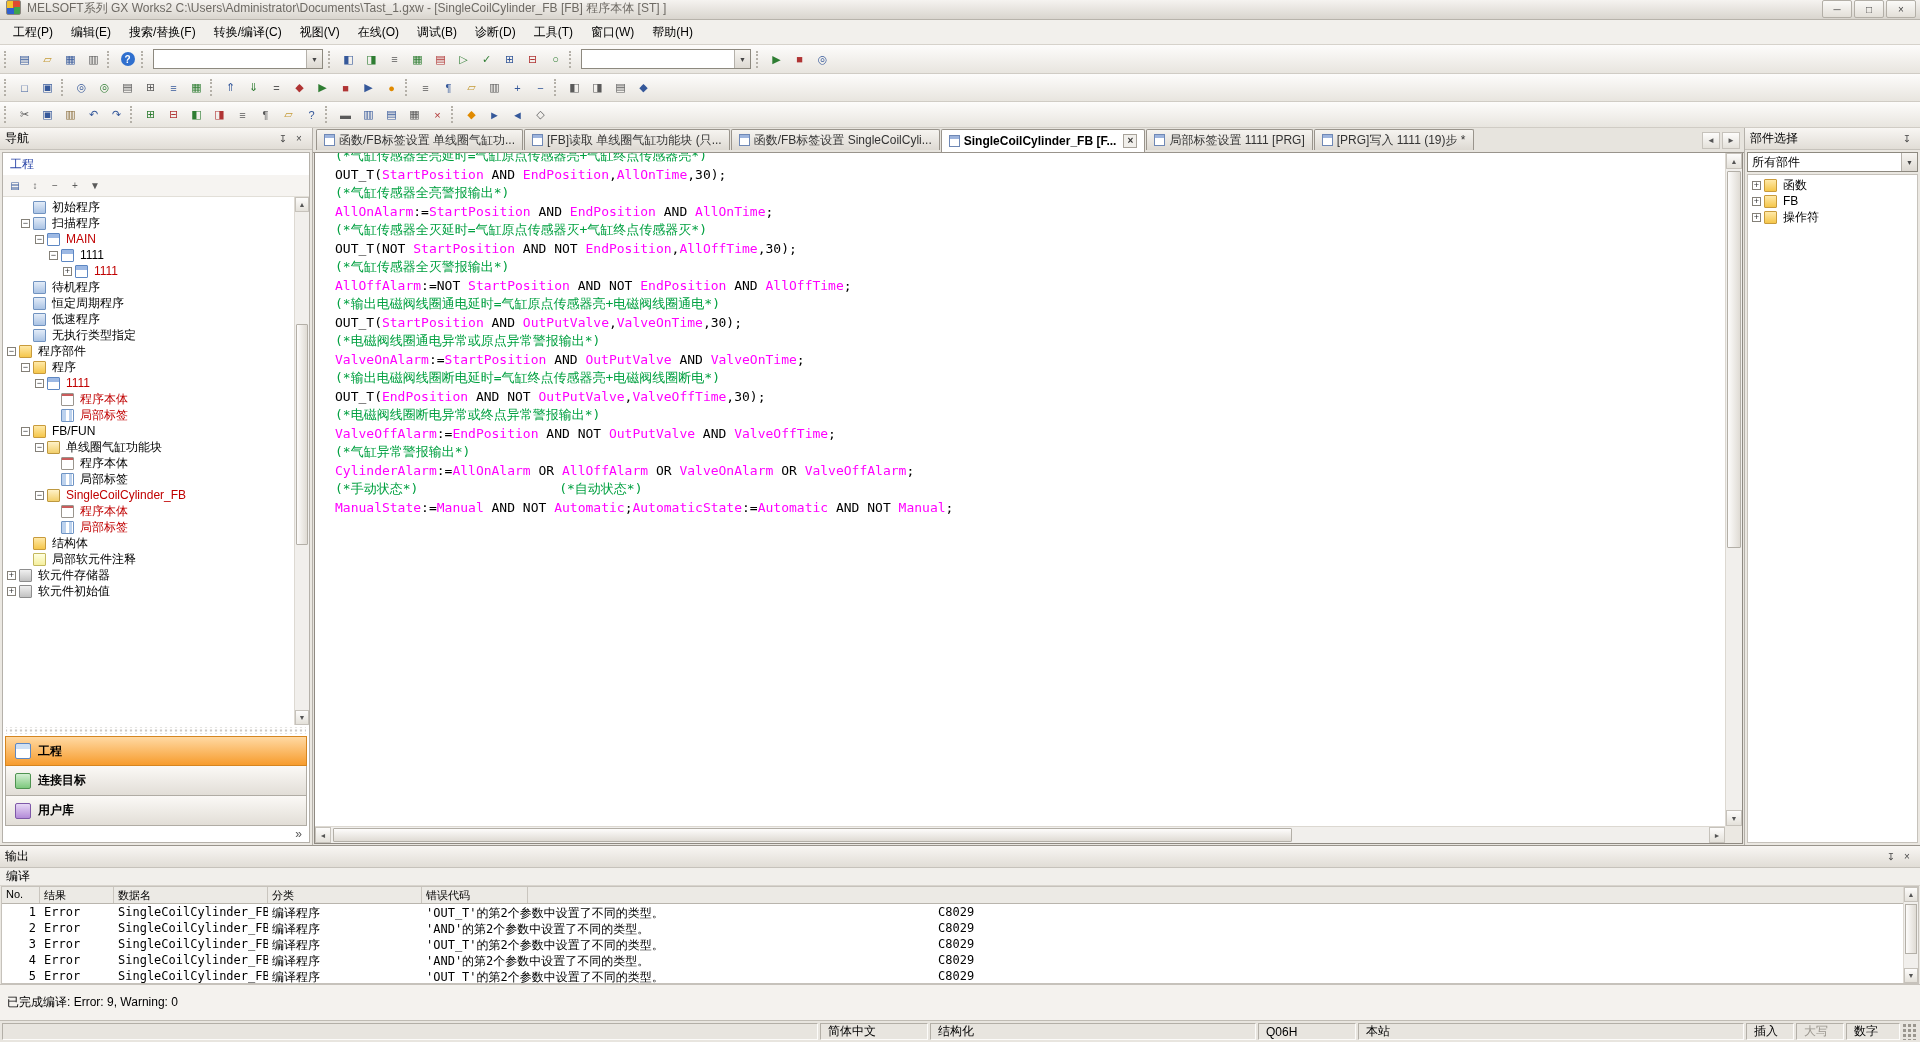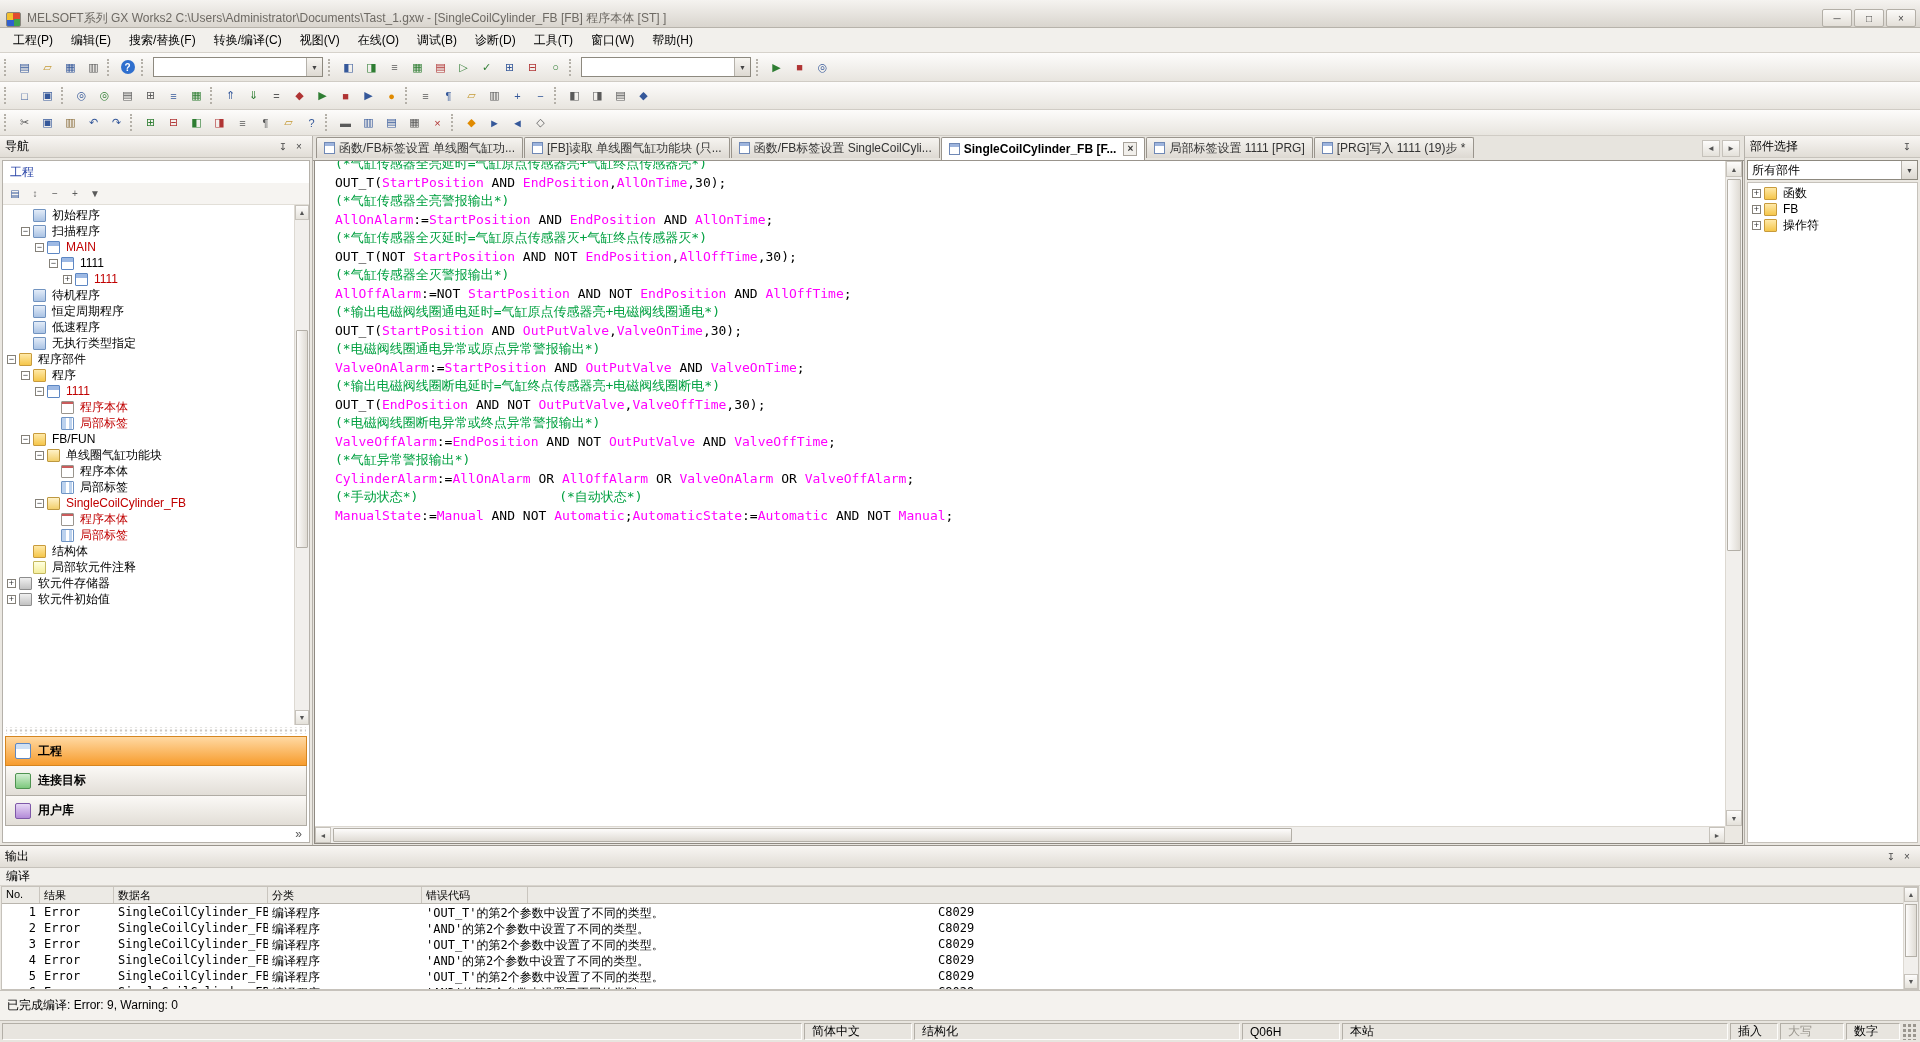--- a/index.html
+++ b/index.html
@@ -1,21 +1,21 @@
 <!DOCTYPE html>
 <html><head>
 <meta charset="utf-8">
 <style>
   *{margin:0;padding:0;box-sizing:border-box;}
   html,body{width:1920px;height:1042px;overflow:hidden;}
   body{font-family:"Liberation Sans","DejaVu Sans",sans-serif;font-size:12px;color:#000;background:#c6c2bb;}
   .window{width:1920px;height:1042px;display:flex;flex-direction:column;background:#ebe8e2;}
 
   
-  .titlebar{height:28px;background:linear-gradient(#f5f3f0,#d9d5ce);border-bottom:1px solid #b7b3ab;display:flex;align-items:flex-end;padding:0 4px;flex:none;}
+  .titlebar{height:20px;background:linear-gradient(#f5f3f0,#d9d5ce);border-bottom:1px solid #b7b3ab;display:flex;align-items:flex-start;padding:0 4px;flex:none;}
   .app-icon{width:15px;height:15px;margin:0 6px 0 2px;border-radius:2px;background:conic-gradient(#e04a2f 0 25%,#3fa34d 25% 50%,#2f5fce 50% 75%,#f4c12f 75%);border:1px solid #8a867e;}
   .title-text{color:#6e6a64;white-space:nowrap;overflow:hidden;flex:1;}
   .win-ctrls{display:flex;gap:2px;}
   .win-btn{width:30px;height:18px;display:flex;align-items:center;justify-content:center;font-size:10px;color:#444;background:linear-gradient(#fbfaf8,#e3dfd8);border:1px solid #b3afa7;border-radius:2px;}
 
   
   .menubar{height:25px;background:#f2f0ec;border-bottom:1px solid #d6d2cb;display:flex;align-items:center;padding-left:4px;flex:none;}
   .menu-item{padding:4px 9px;white-space:nowrap;}
 
   
@@ -103,21 +103,21 @@
   .output-table{flex:1;position:relative;margin:0 1px;background:#fff;border:1px solid #c6c2bb;overflow:hidden;min-height:0;}
   .ot-scrollpad{position:absolute;top:0;left:0;right:15px;bottom:0;overflow:hidden;}
   .ot-head{display:flex;height:17px;background:#eceae5;border-bottom:1px solid #b9b5ad;font-size:11px;}
   .ot-hcell{flex:none;padding:1px 4px;border-right:1px solid #c9c5be;white-space:nowrap;overflow:hidden;}
   .ot-hcell.fill{flex:1;border-right:none;}
   .ot-row{display:flex;height:16px;font-family:"DejaVu Sans Mono",monospace;font-size:12px;}
   .ot-cell{flex:none;padding:1px 4px;white-space:nowrap;overflow:hidden;}
   .ot-cell.num{text-align:right;}
   .ot-vscroll{position:absolute;top:0;right:0;bottom:0;width:15px;background:#f1efec;border-left:1px solid #ddd9d2;}
   .ot-thumb{position:absolute;left:1px;right:1px;top:17px;height:52%;background:linear-gradient(90deg,#fdfcfb,#dfdbd4);border:1px solid #b3afa7;}
-  .output-summary{height:30px;flex:none;display:flex;align-items:center;padding:0 7px;background:#f4f2ee;border-top:1px solid #c6c2bb;}
+  .output-summary{height:36px;flex:none;display:flex;align-items:center;padding:0 7px;background:#f4f2ee;border-top:1px solid #c6c2bb;}
 
   
   .statusbar{height:22px;flex:none;display:flex;align-items:stretch;background:#e8e5df;border-top:1px solid #c0bcb4;padding:2px;}
   .sb-cell{border:1px solid;border-color:#b3afa7 #fdfcfa #fdfcfa #b3afa7;margin-right:2px;display:flex;align-items:center;padding:0 7px;white-space:nowrap;overflow:hidden;flex:none;}
   .sb-spacer{flex:1;}
   .sb-grip{width:16px;flex:none;background-image:radial-gradient(#9a968e 1.5px,transparent 1.6px);background-size:5px 5px;}
 </style>
 </head>
 <body>
 
@@ -728,21 +728,21 @@
       </div>
       <div class="sb-cell" style="width: 98px;">
         <span>Q06H</span>
       </div>
       <div class="sb-cell" style="width: 386px;">
         <span>本站</span>
       </div>
       <div class="sb-cell" style="width: 48px;">
         <span>插入</span>
       </div>
-      <div class="sb-cell" style="width: 64px;">
+      <div class="sb-cell" style="width: 48px;">
         <span style="color: rgb(155, 151, 143);">大写</span>
       </div>
       <div class="sb-cell" style="width: 54px;">
         <span>数字</span>
       </div>
       <div class="sb-grip"></div>
     </div>
 
 </div>
 

